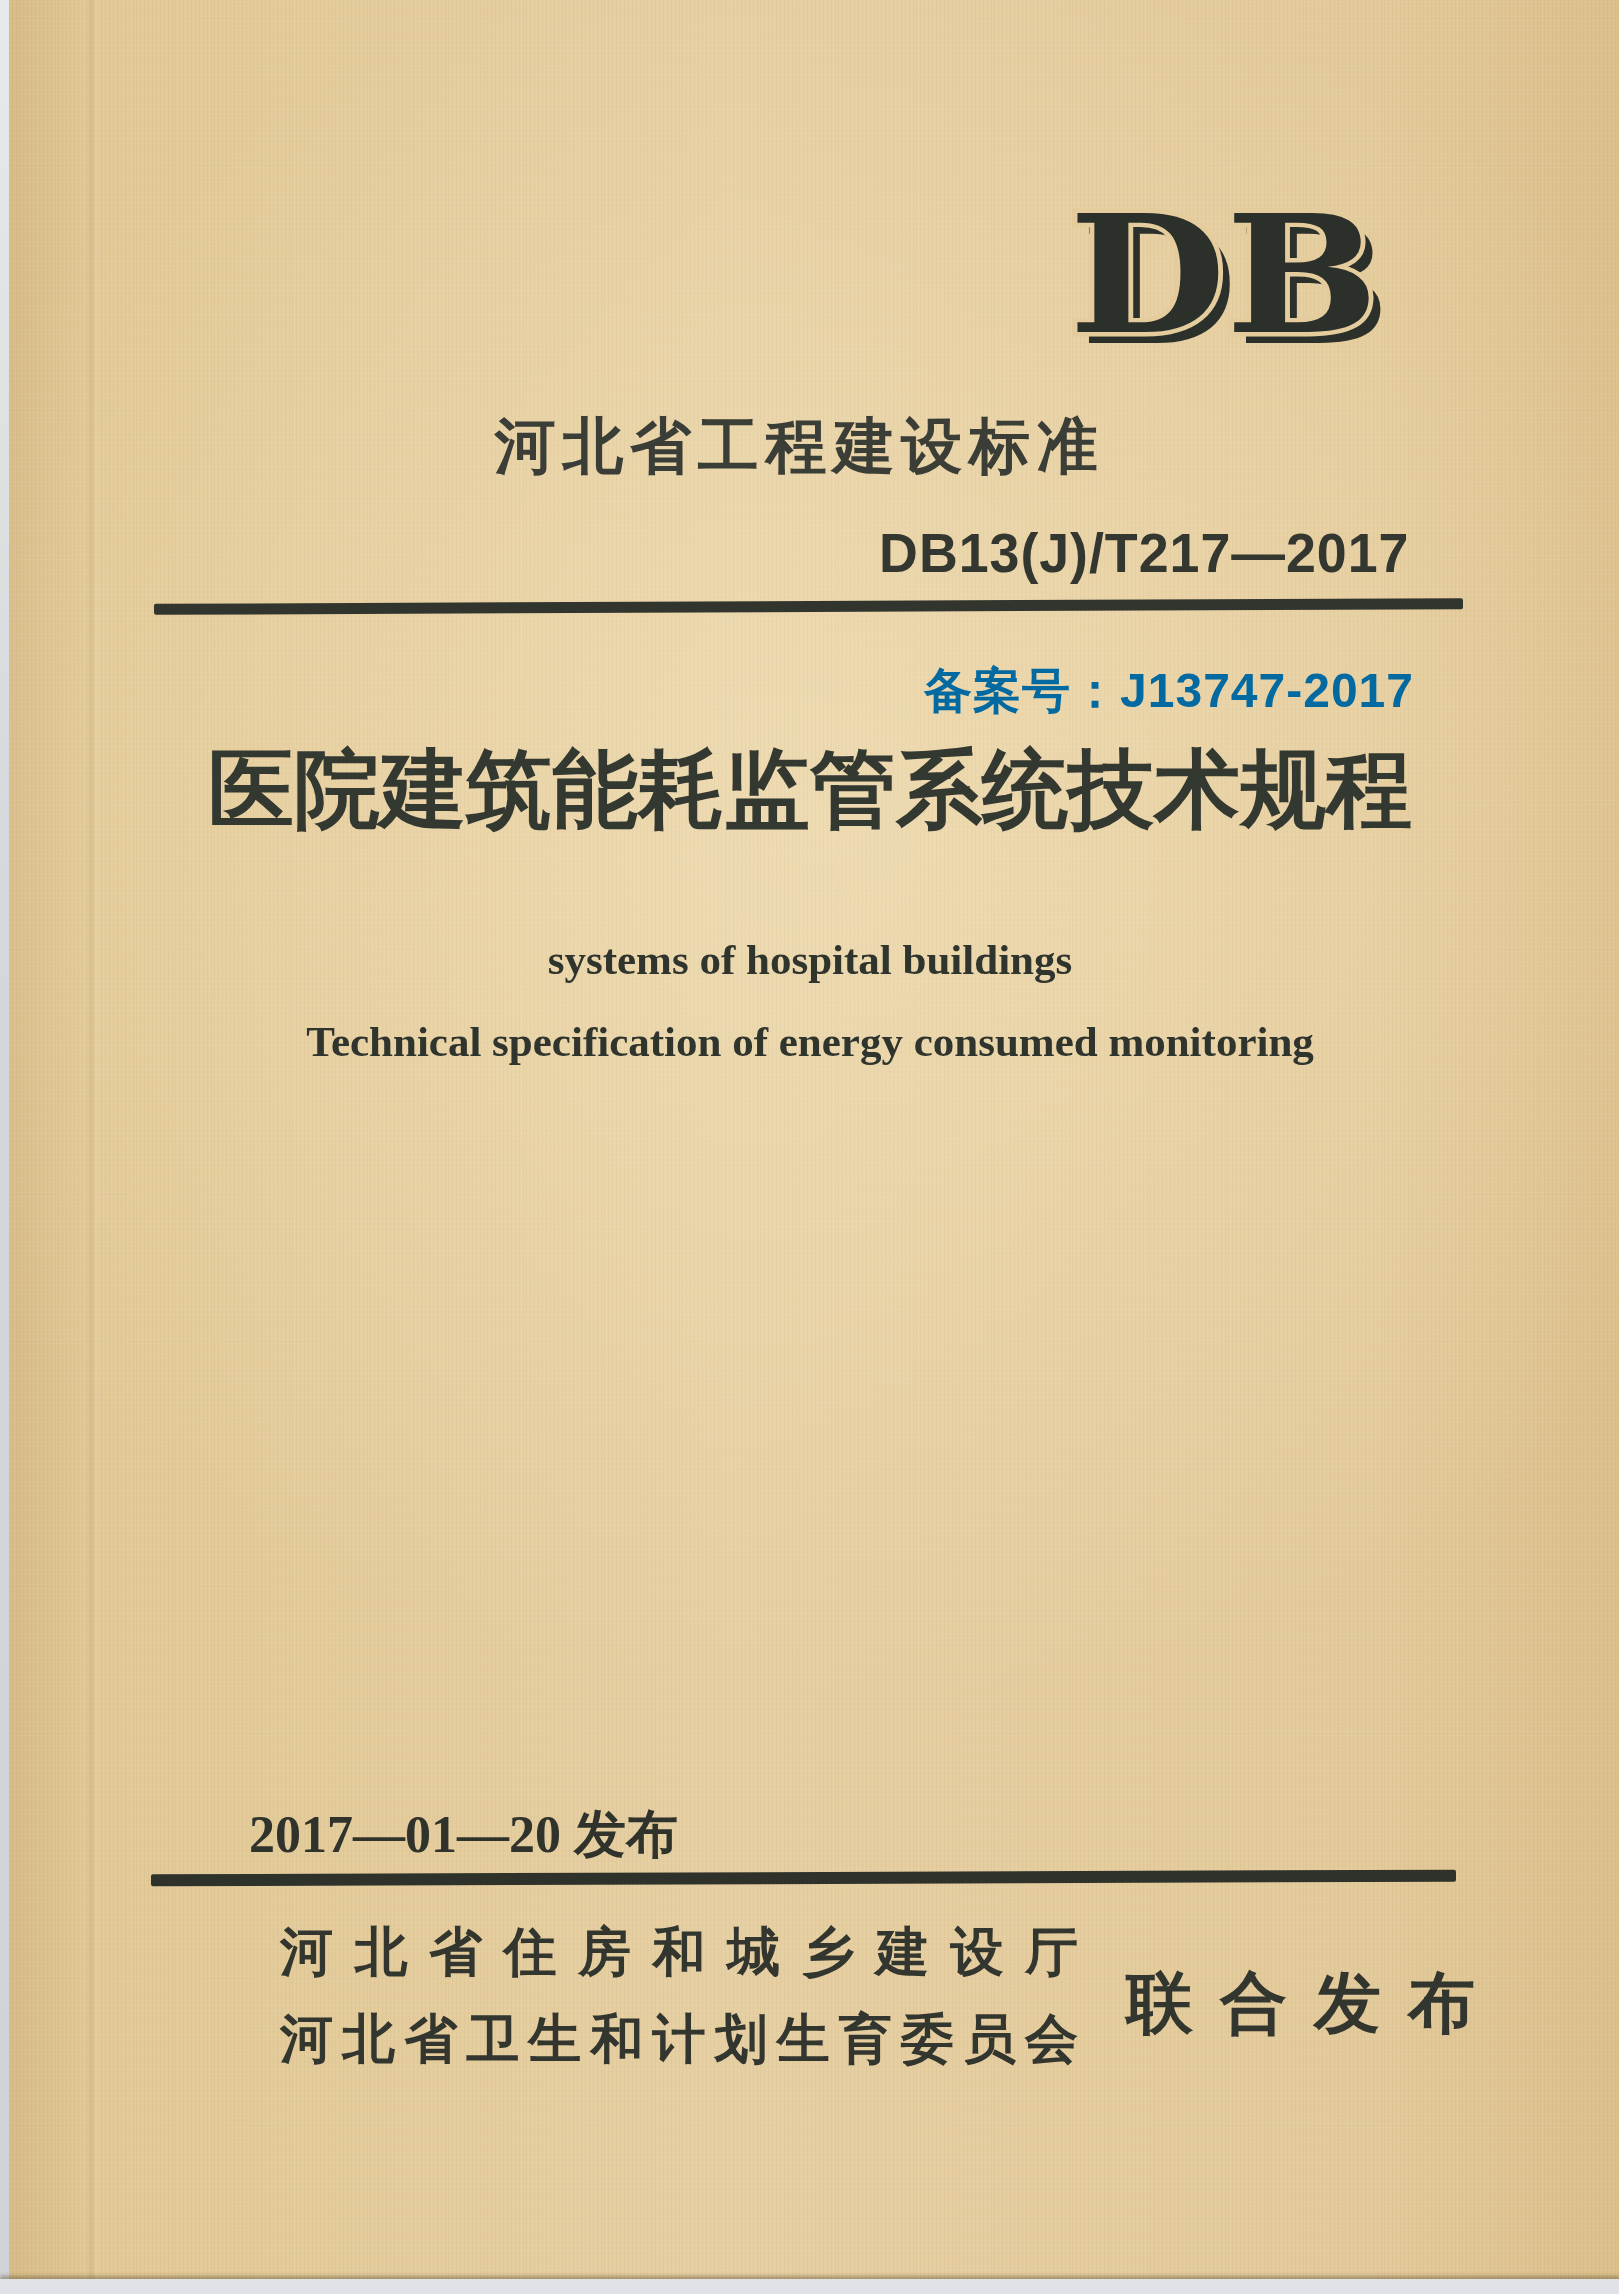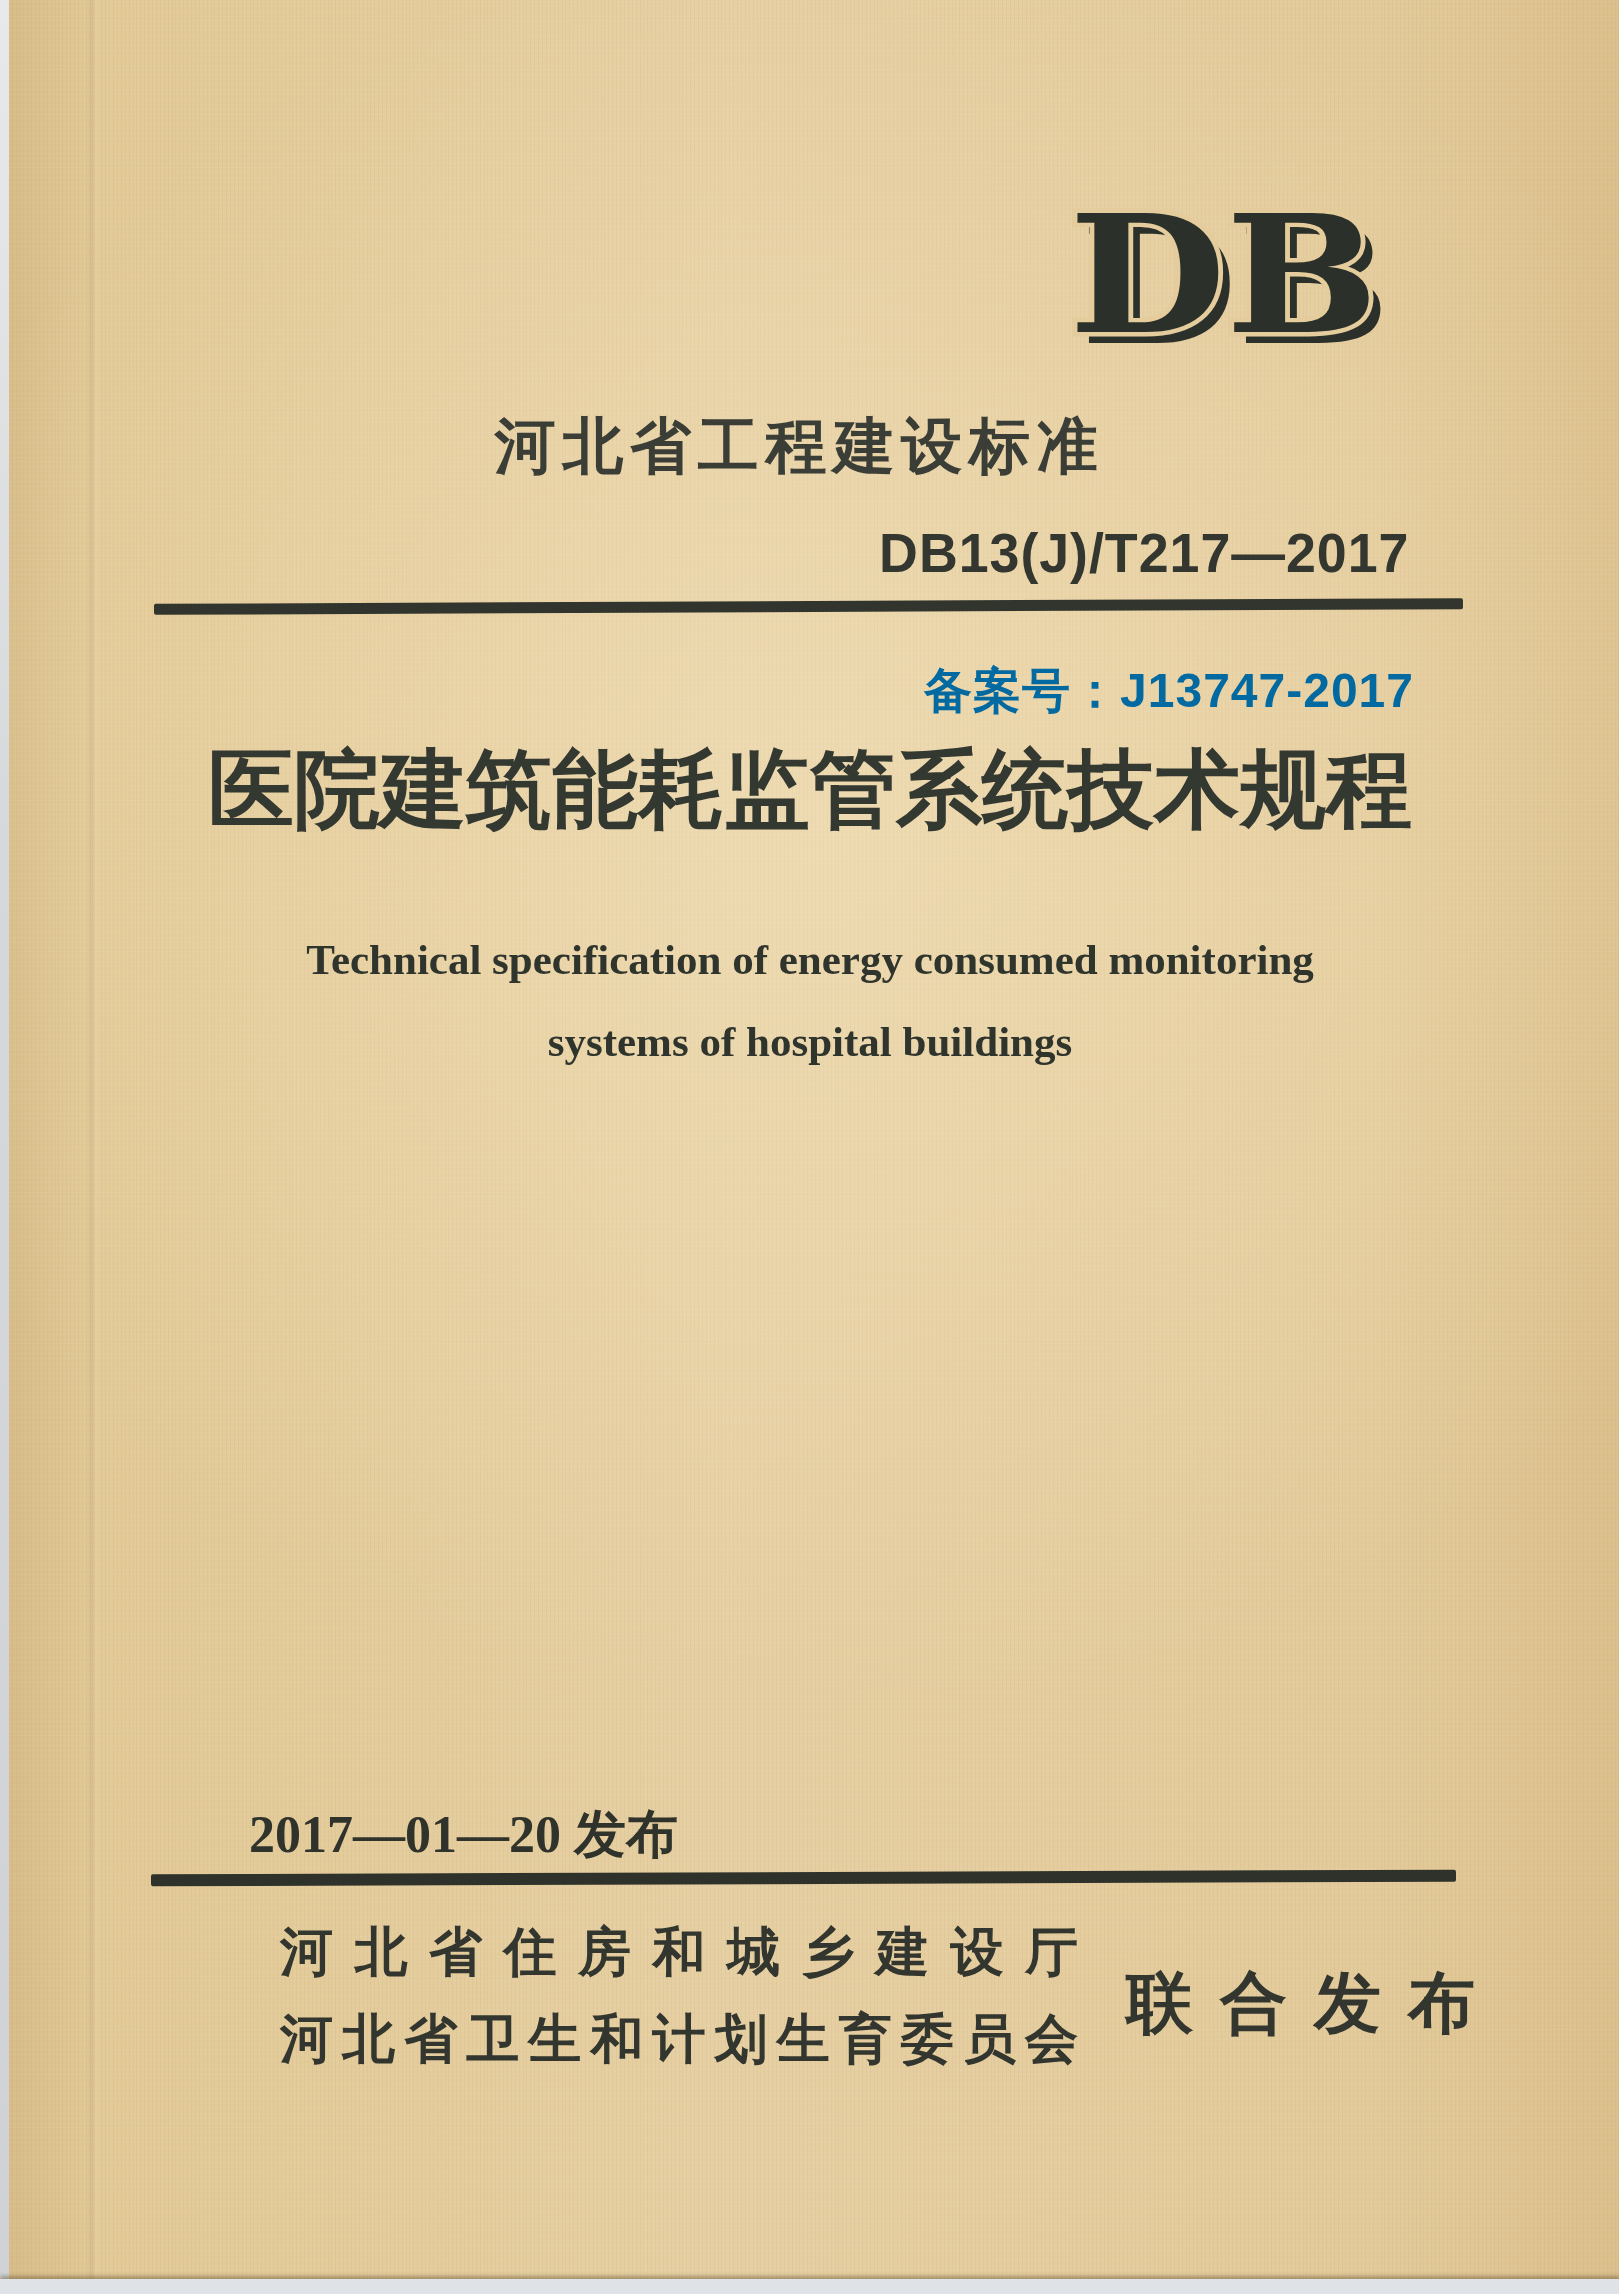--- a/index.html
+++ b/index.html
@@ -100,22 +100,22 @@
 
 <div class="std-number">DB13(J)/T217—2017</div>
 
 <div class="rule-1"></div>
 
 <div class="record-number">备案号：J13747-2017</div>
 
 <div class="main-title">医院建筑能耗监管系统技术规程</div>
 
 <div class="en-title">
+  <div>systems of hospital buildings</div>
   <div>Technical specification of energy consumed monitoring</div>
-  <div>systems of hospital buildings</div>
 </div>
 
 <div class="dates-row">
   <span>2017—01—20 发布</span>
 </div>
 
 <div class="rule-2"></div>
 
 <div class="issuers">
   <span class="issuer-line">河北省住房和城乡建设厅</span>

